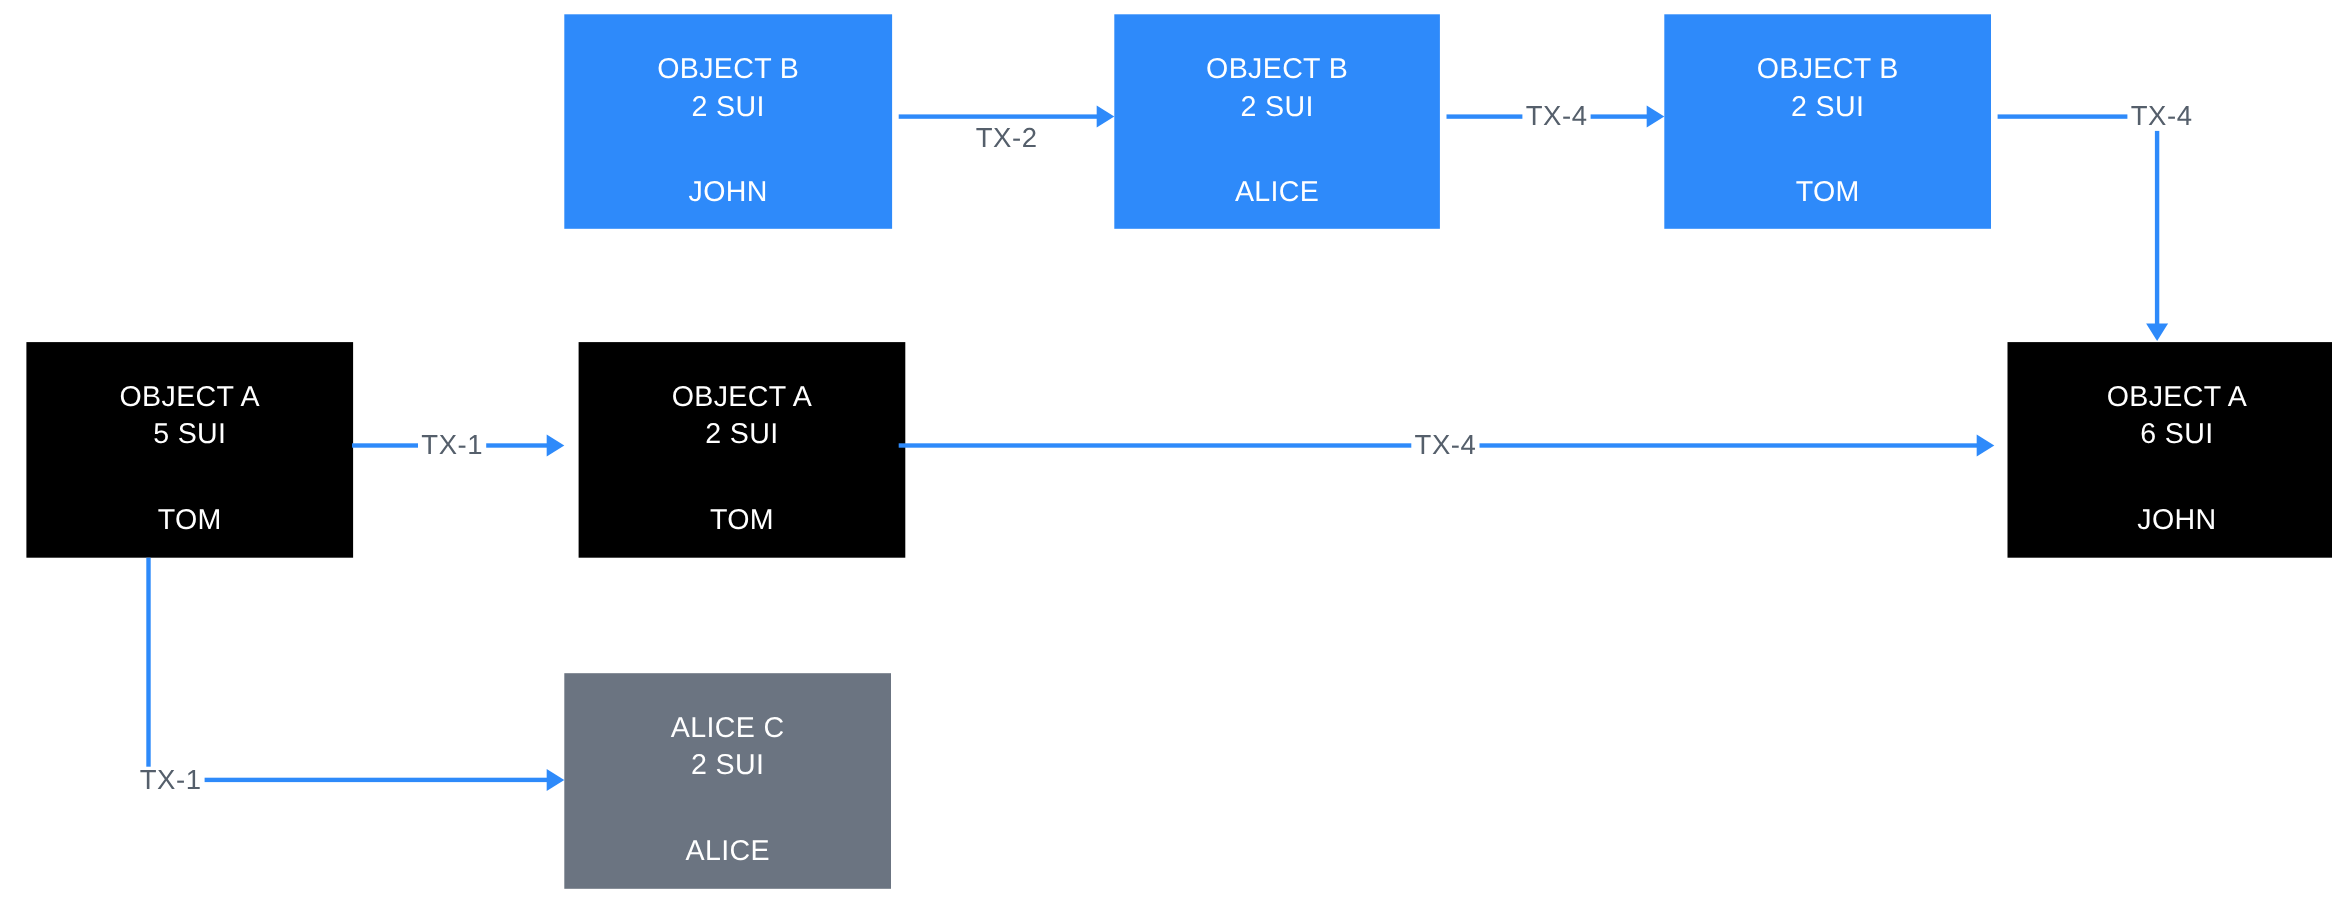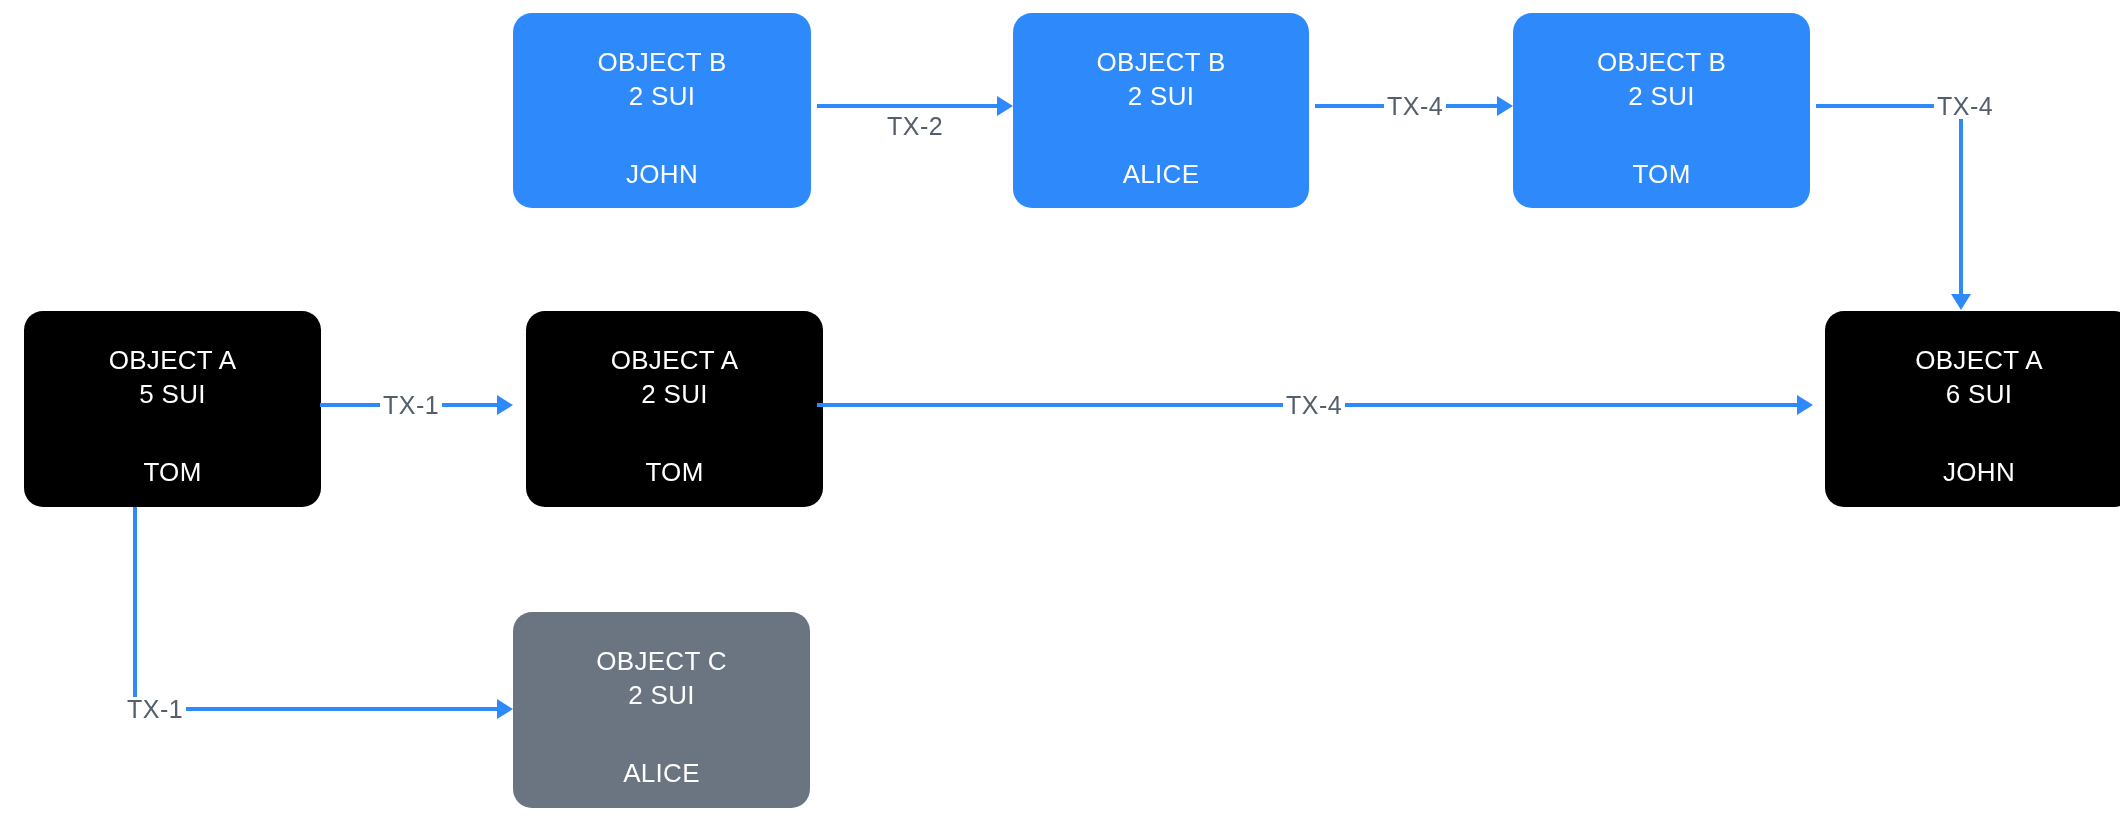--- a/index.html
+++ b/index.html
@@ -16,21 +16,20 @@
     overflow: hidden;
   }
   .node {
     position: absolute;
     box-sizing: border-box;
     display: flex;
     flex-direction: column;
     align-items: center;
     color: #ffffff;
     user-select: none;
-    border-radius: 19px;
   }
   .node .node-title {
     font-size: 26px;
     line-height: 34px;
     letter-spacing: 0.3px;
     white-space: nowrap;
   }
   .node .node-amount {
     font-size: 26px;
     line-height: 34px;
@@ -122,21 +121,21 @@
     <div class="node-owner" style="margin-top:44px;">TOM</div>
   </div>
 
   <div class="node node-dark" style="left:1812px; top:311px; width:308px; height:196px; padding-top:32px;">
     <div class="node-title">OBJECT A</div>
     <div class="node-amount">6 SUI</div>
     <div class="node-owner" style="margin-top:44px;">JOHN</div>
   </div>
 
   <div class="node node-gray" style="left:513px; top:612px; width:297px; height:196px; padding-top:32px;">
-    <div class="node-title">OBJECT C</div>
+    <div class="node-title">ALICE C</div>
     <div class="node-amount">2 SUI</div>
     <div class="node-owner" style="margin-top:44px;">ALICE</div>
   </div>
 
   <div class="edge">
     <div class="edge-line-h" style="left:817px; top:104px; width:188px;"></div>
     <div class="arrow-right" style="left:997px; top:96px;"></div>
     <div class="edge-label" style="left:884px; top:94px;margin-top:20px;">TX-2</div>
   </div>
 

